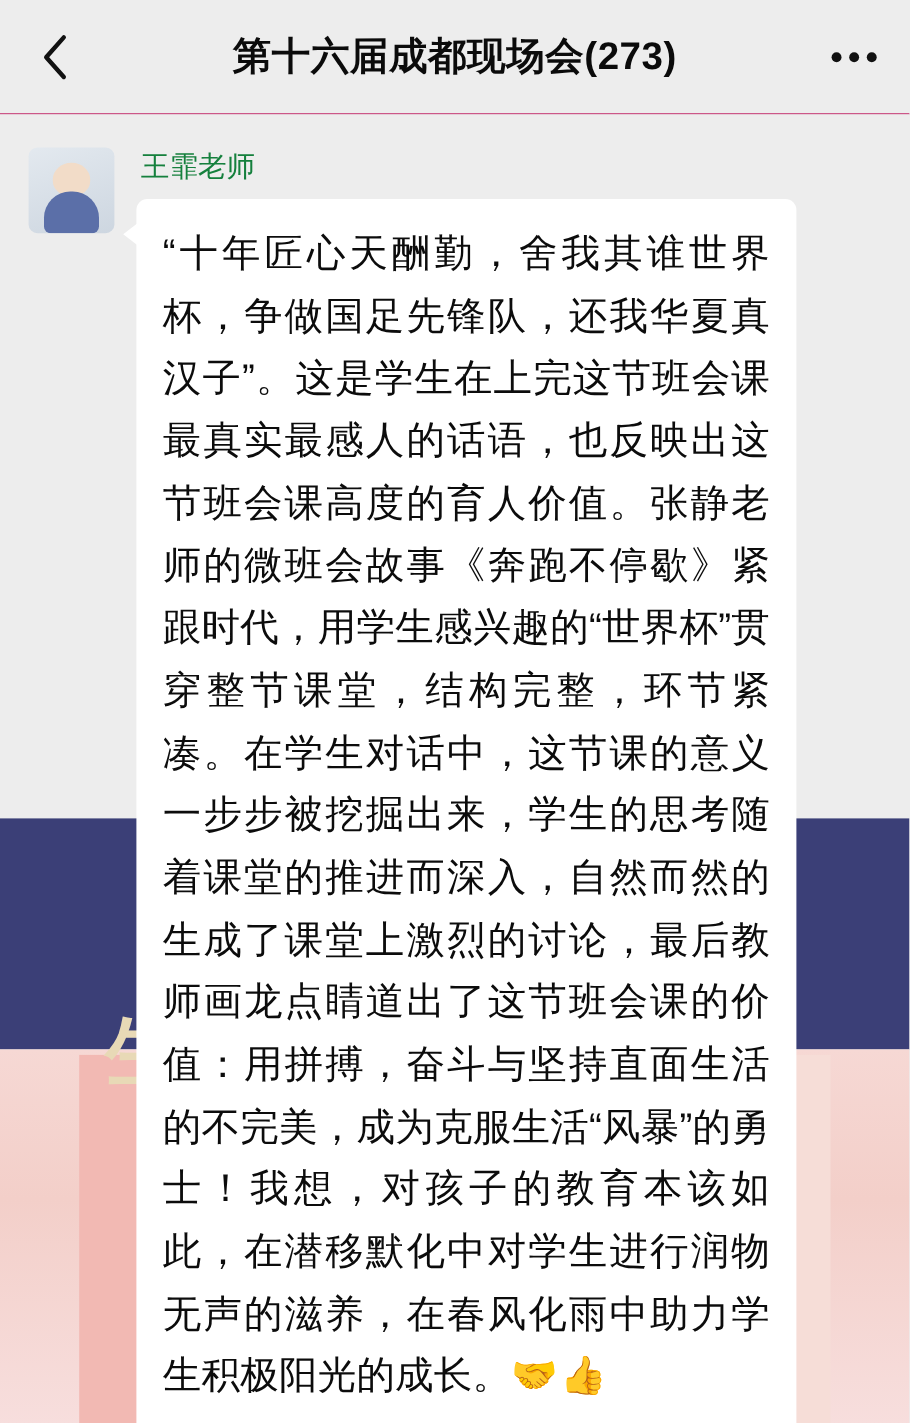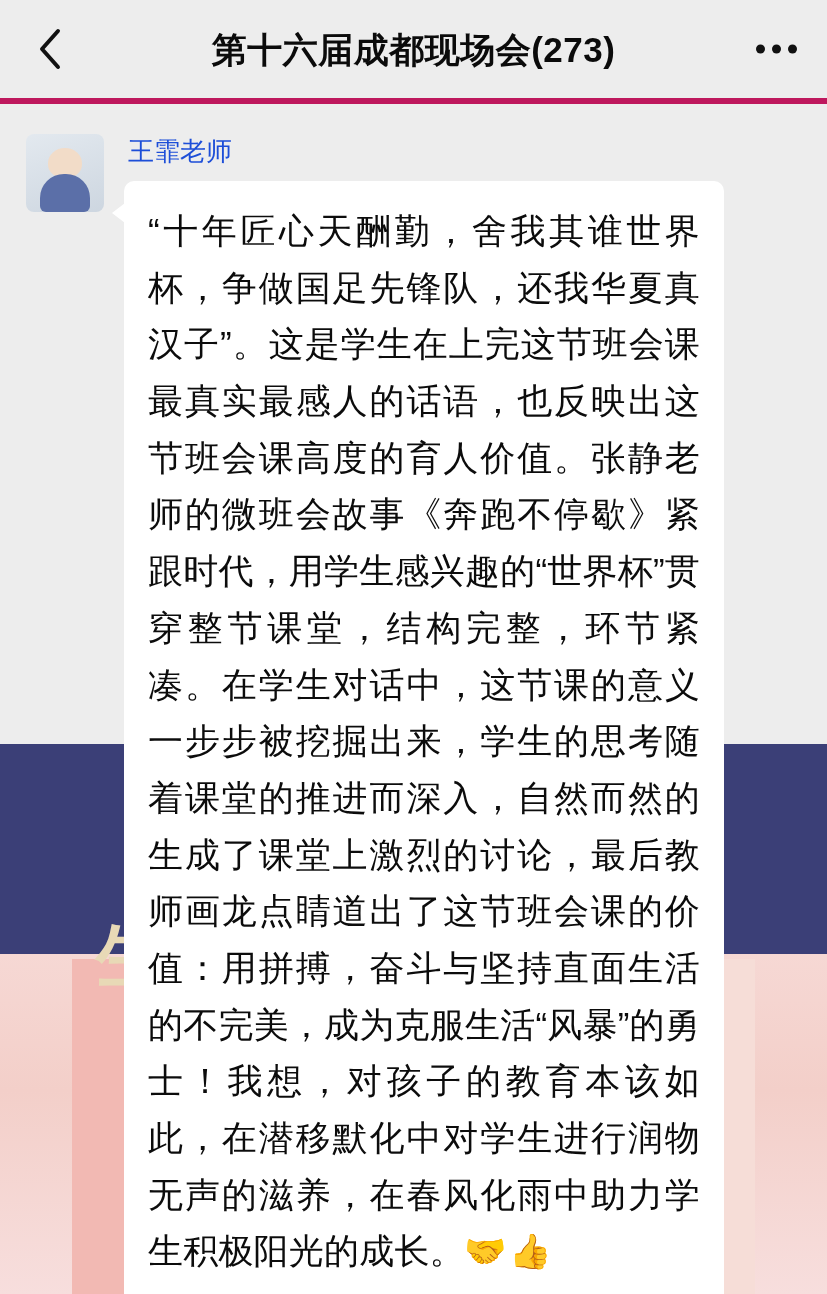--- a/index.html
+++ b/index.html
@@ -19,21 +19,21 @@
   }
 
   
   .header {
     position: relative;
     height: 104px;
     background: #ededed;
     display: flex;
     align-items: center;
     justify-content: center;
-    border-bottom: 6px solid #be185d;
+    border-bottom: 1px solid #be185d;
   }
   .back-btn {
     position: absolute;
     left: 28px;
     top: 50%;
     transform: translateY(-50%);
     width: 44px;
     height: 44px;
     display: flex;
     align-items: center;
@@ -166,21 +166,21 @@
   }
 
   .msg-content {
     margin-left: 20px;
     display: flex;
     flex-direction: column;
     max-width: 600px;
   }
   .sender-name {
     font-size: 26px;
-    color: #1d4ed8;
+    color: #15803d;
     margin-bottom: 12px;
     padding-left: 4px;
   }
   .bubble {
     position: relative;
     background: #ffffff;
     border-radius: 10px;
     padding: 22px 24px 24px 24px;
     font-size: 35px;
     line-height: 1.62;

